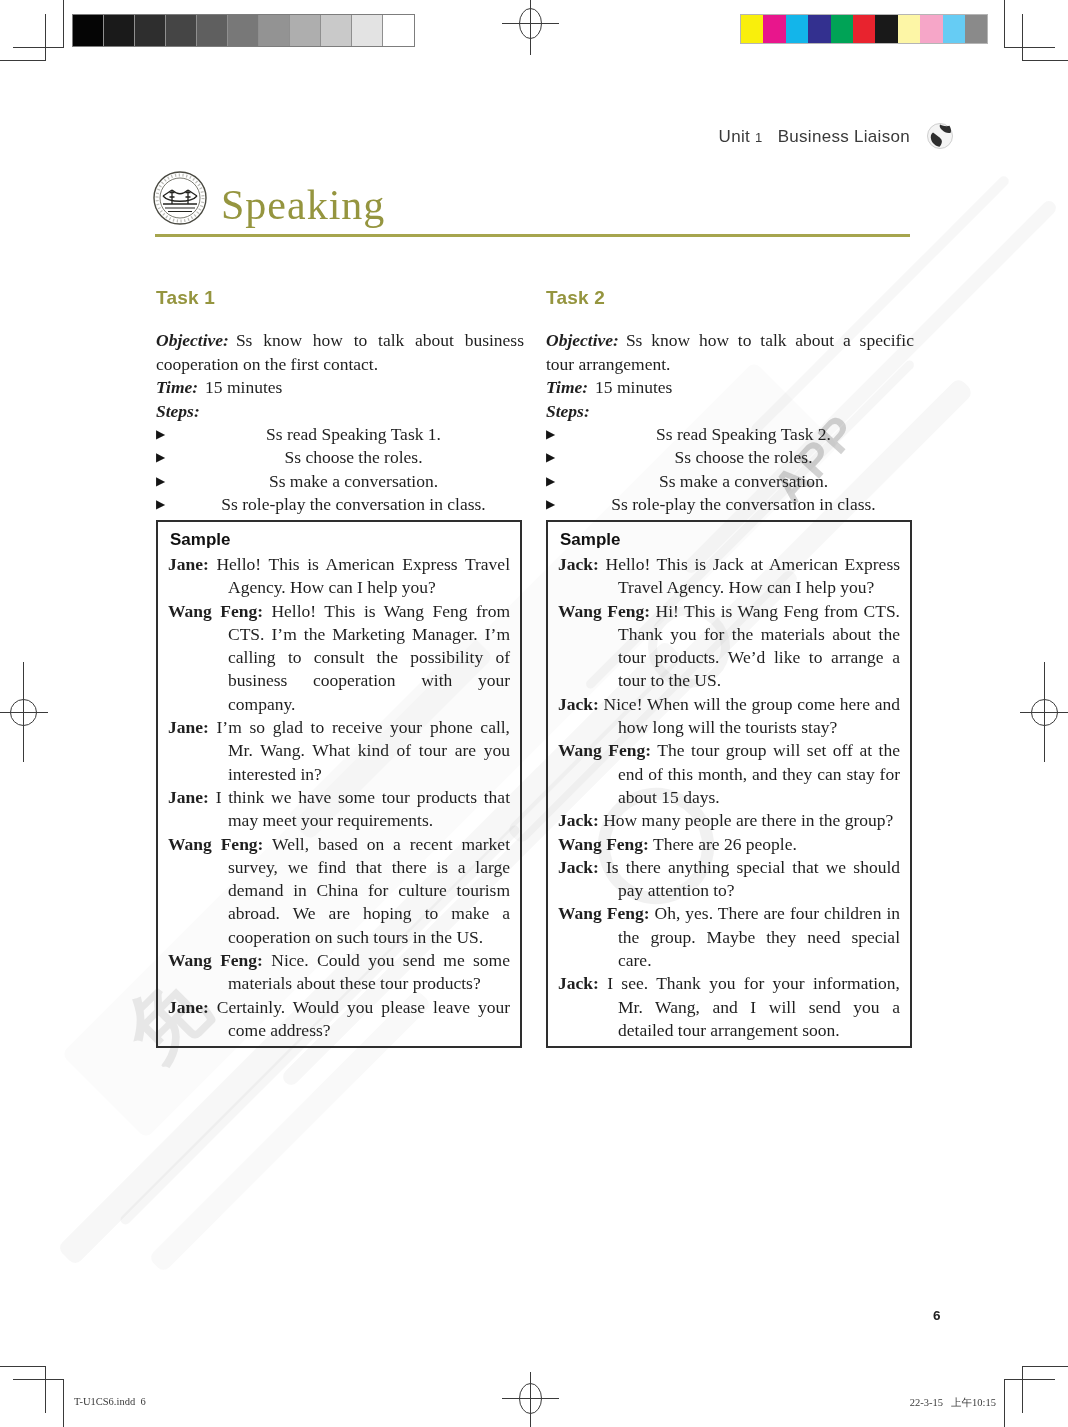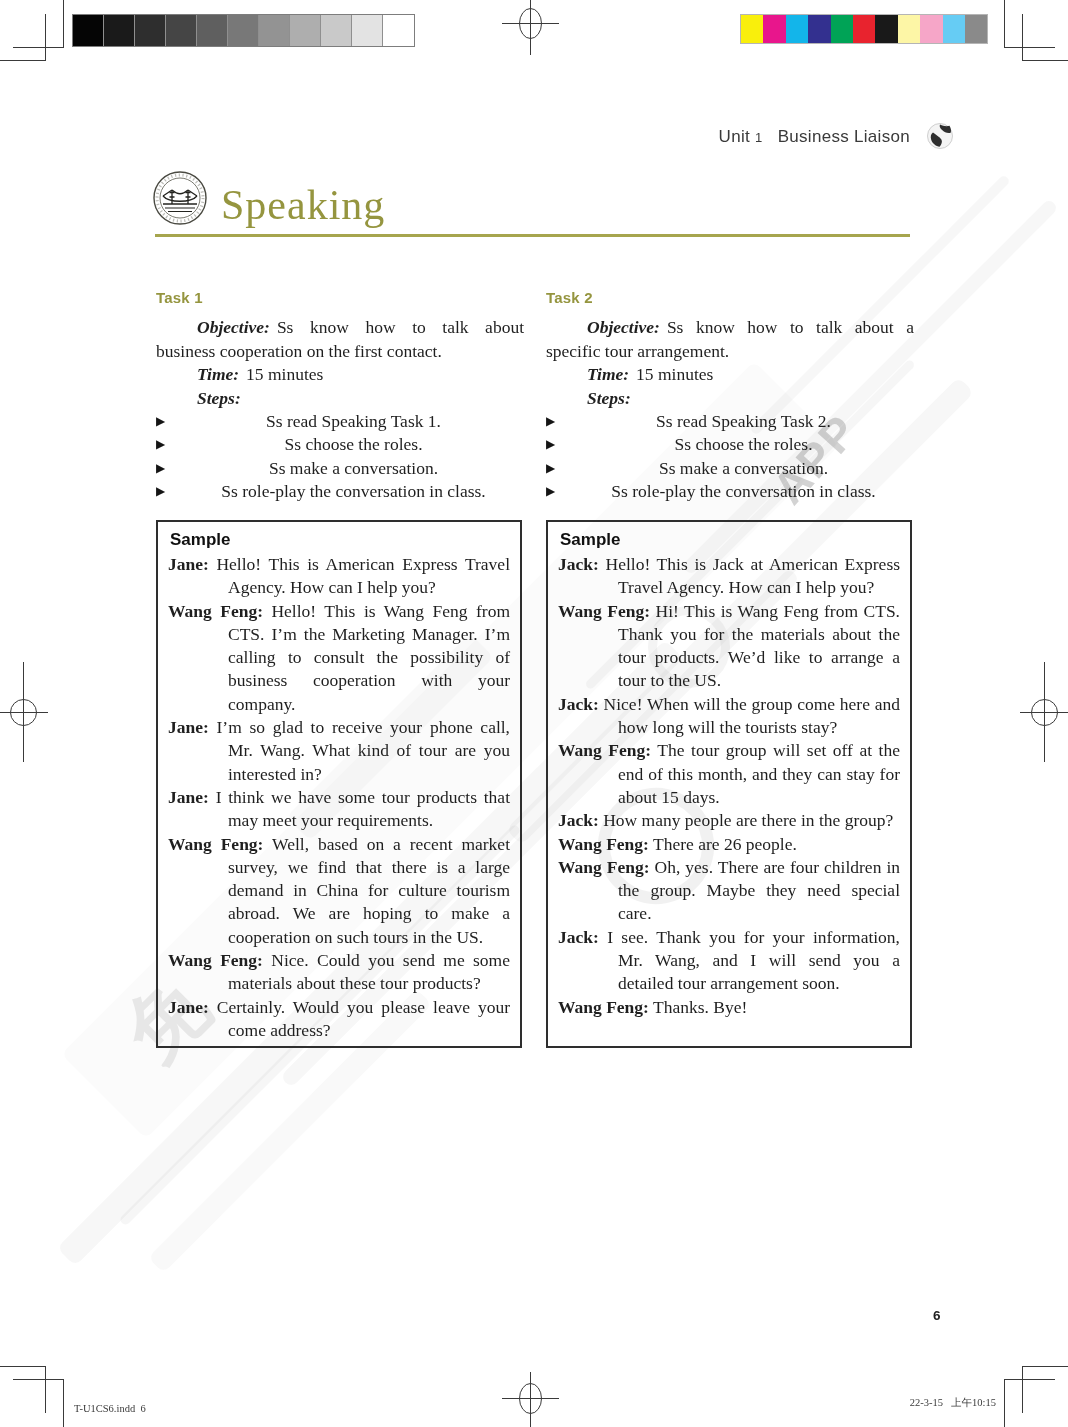--- a/index.html
+++ b/index.html
@@ -25,36 +25,36 @@
   .unit-title{margin-left:10px;}
   .globe{position:absolute;top:120px;right:112px;width:32px;height:32px;}
   
   .badge{position:absolute;left:152px;top:170px;width:56px;height:56px;}
   .sec-title{position:absolute;left:221px;top:181px;font-family:"Liberation Serif",serif;font-size:42px;color:var(--olive);letter-spacing:1px;}
   .sec-rule{position:absolute;left:155px;top:234px;width:755px;height:3px;background:var(--rule-olive);}
   
   .col{position:absolute;top:286px;width:368px;font-size:17.5px;line-height:23.4px;}
   .col.t1{left:156px;}
   .col.t2{left:546px;}
-  h3.task{font-family:"Liberation Sans",sans-serif;font-size:15px;font-weight:700;color:var(--olive);margin:0 0 7px 0;letter-spacing:.2px;}
+  h3.task{font-family:"Liberation Sans",sans-serif;font-size:19px;font-weight:700;color:var(--olive);margin:0 0 20px 0;letter-spacing:.2px;}
   p.body{margin:0;text-align:justify;}
-  .bi{font-weight:700;font-style:italic;margin-right:7px;margin-left:41px;}
+  .bi{font-weight:700;font-style:italic;margin-right:7px;}
   .step{display:flex;margin:0;}
   .step .bullet{flex:0 0 27px;font-size:12px;line-height:23.4px;font-family:"DejaVu Sans",sans-serif;color:#141414;}
   .step .txt{flex:1;text-align:center;}
   
   .sample{position:absolute;top:520px;width:366px;height:528px;border:2px solid #2e2e2e;box-sizing:border-box;padding:8px 10px 0 10px;overflow:hidden;background:transparent;}
   .sample.s1{left:156px;}
   .sample.s2{left:546px;}
   .sample h4{font-family:"Liberation Sans",sans-serif;font-size:17px;font-weight:700;color:#101010;margin:0 0 3px 2px;}
   p.dlg{margin:0;font-size:17.5px;line-height:23.3px;text-align:justify;padding-left:60px;text-indent:-60px;}
   p.dlg strong{font-weight:700;}
   
   .pagenum{position:absolute;left:933px;top:1308px;font-family:"Liberation Sans",sans-serif;font-size:13.5px;font-weight:700;color:#222;}
-  .footL{position:absolute;left:74px;top:1396px;font-size:10.5px;color:#3a3a3a;white-space:pre;margin-top:7px;}
+  .footL{position:absolute;left:74px;top:1396px;font-size:10.5px;color:#3a3a3a;white-space:pre;}
   .footR{position:absolute;right:72px;top:1396px;font-size:10.5px;color:#3a3a3a;}
   .footR .t{margin-left:8px;}
   
   .wm{position:absolute;left:0;top:0;width:1068px;height:1427px;pointer-events:none;overflow:hidden;}
   .stripe{position:absolute;transform:rotate(-45deg);border-radius:8px;}
   .wm-app{position:absolute;left:765px;top:432px;transform:rotate(-48deg);font-family:"Liberation Sans",sans-serif;font-weight:700;font-size:46px;color:rgba(110,110,110,.30);letter-spacing:2px;}
   .wm-cjk{position:absolute;left:128px;top:968px;transform:rotate(-45deg);font-size:78px;font-weight:700;color:rgba(130,130,130,.16);}
   .wm-seal{position:absolute;left:598px;top:788px;width:92px;height:92px;border:12px solid rgba(120,120,120,.10);border-radius:50%;transform:rotate(-20deg);}
   .wm-seal2{position:absolute;left:648px;top:606px;width:64px;height:64px;border:9px solid rgba(120,120,120,.08);border-radius:50%;}
 </style>
@@ -218,20 +218,21 @@
   </div>
 
   <div class="sample s2">
     <h4>Sample</h4>
     <p class="dlg"><strong>Jack:</strong> <span>Hello! This is Jack at American Express Travel Agency. How can I help you?</span></p>
     <p class="dlg"><strong>Wang Feng:</strong> <span>Hi! This is Wang Feng from CTS. Thank you for the materials about the tour products. We’d like to arrange a tour to the US.</span></p>
     <p class="dlg"><strong>Jack:</strong> <span>Nice! When will the group come here and how long will the tourists stay?</span></p>
     <p class="dlg"><strong>Wang Feng:</strong> <span>The tour group will set off at the end of this month, and they can stay for about 15 days.</span></p>
     <p class="dlg"><strong>Jack:</strong> <span>How many people are there in the group?</span></p>
     <p class="dlg"><strong>Wang Feng:</strong> <span>There are 26 people.</span></p>
+    <p class="dlg"><strong>Jack:</strong> <span>Is there anything special that we should pay attention to?</span></p>
     <p class="dlg"><strong>Wang Feng:</strong> <span>Oh, yes. There are four children in the group. Maybe they need special care.</span></p>
     <p class="dlg"><strong>Jack:</strong> <span>I see. Thank you for your information, Mr. Wang, and I will send you a detailed tour arrangement soon.</span></p>
     <p class="dlg"><strong>Wang Feng:</strong> <span>Thanks. Bye!</span></p>
   </div>
 
   <div class="pagenum">6</div>
   <div class="footL">T-U1CS6.indd  6</div>
   <div class="footR">
     <span>22-3-15</span><span class="t">上午10:15</span>
   </div>

